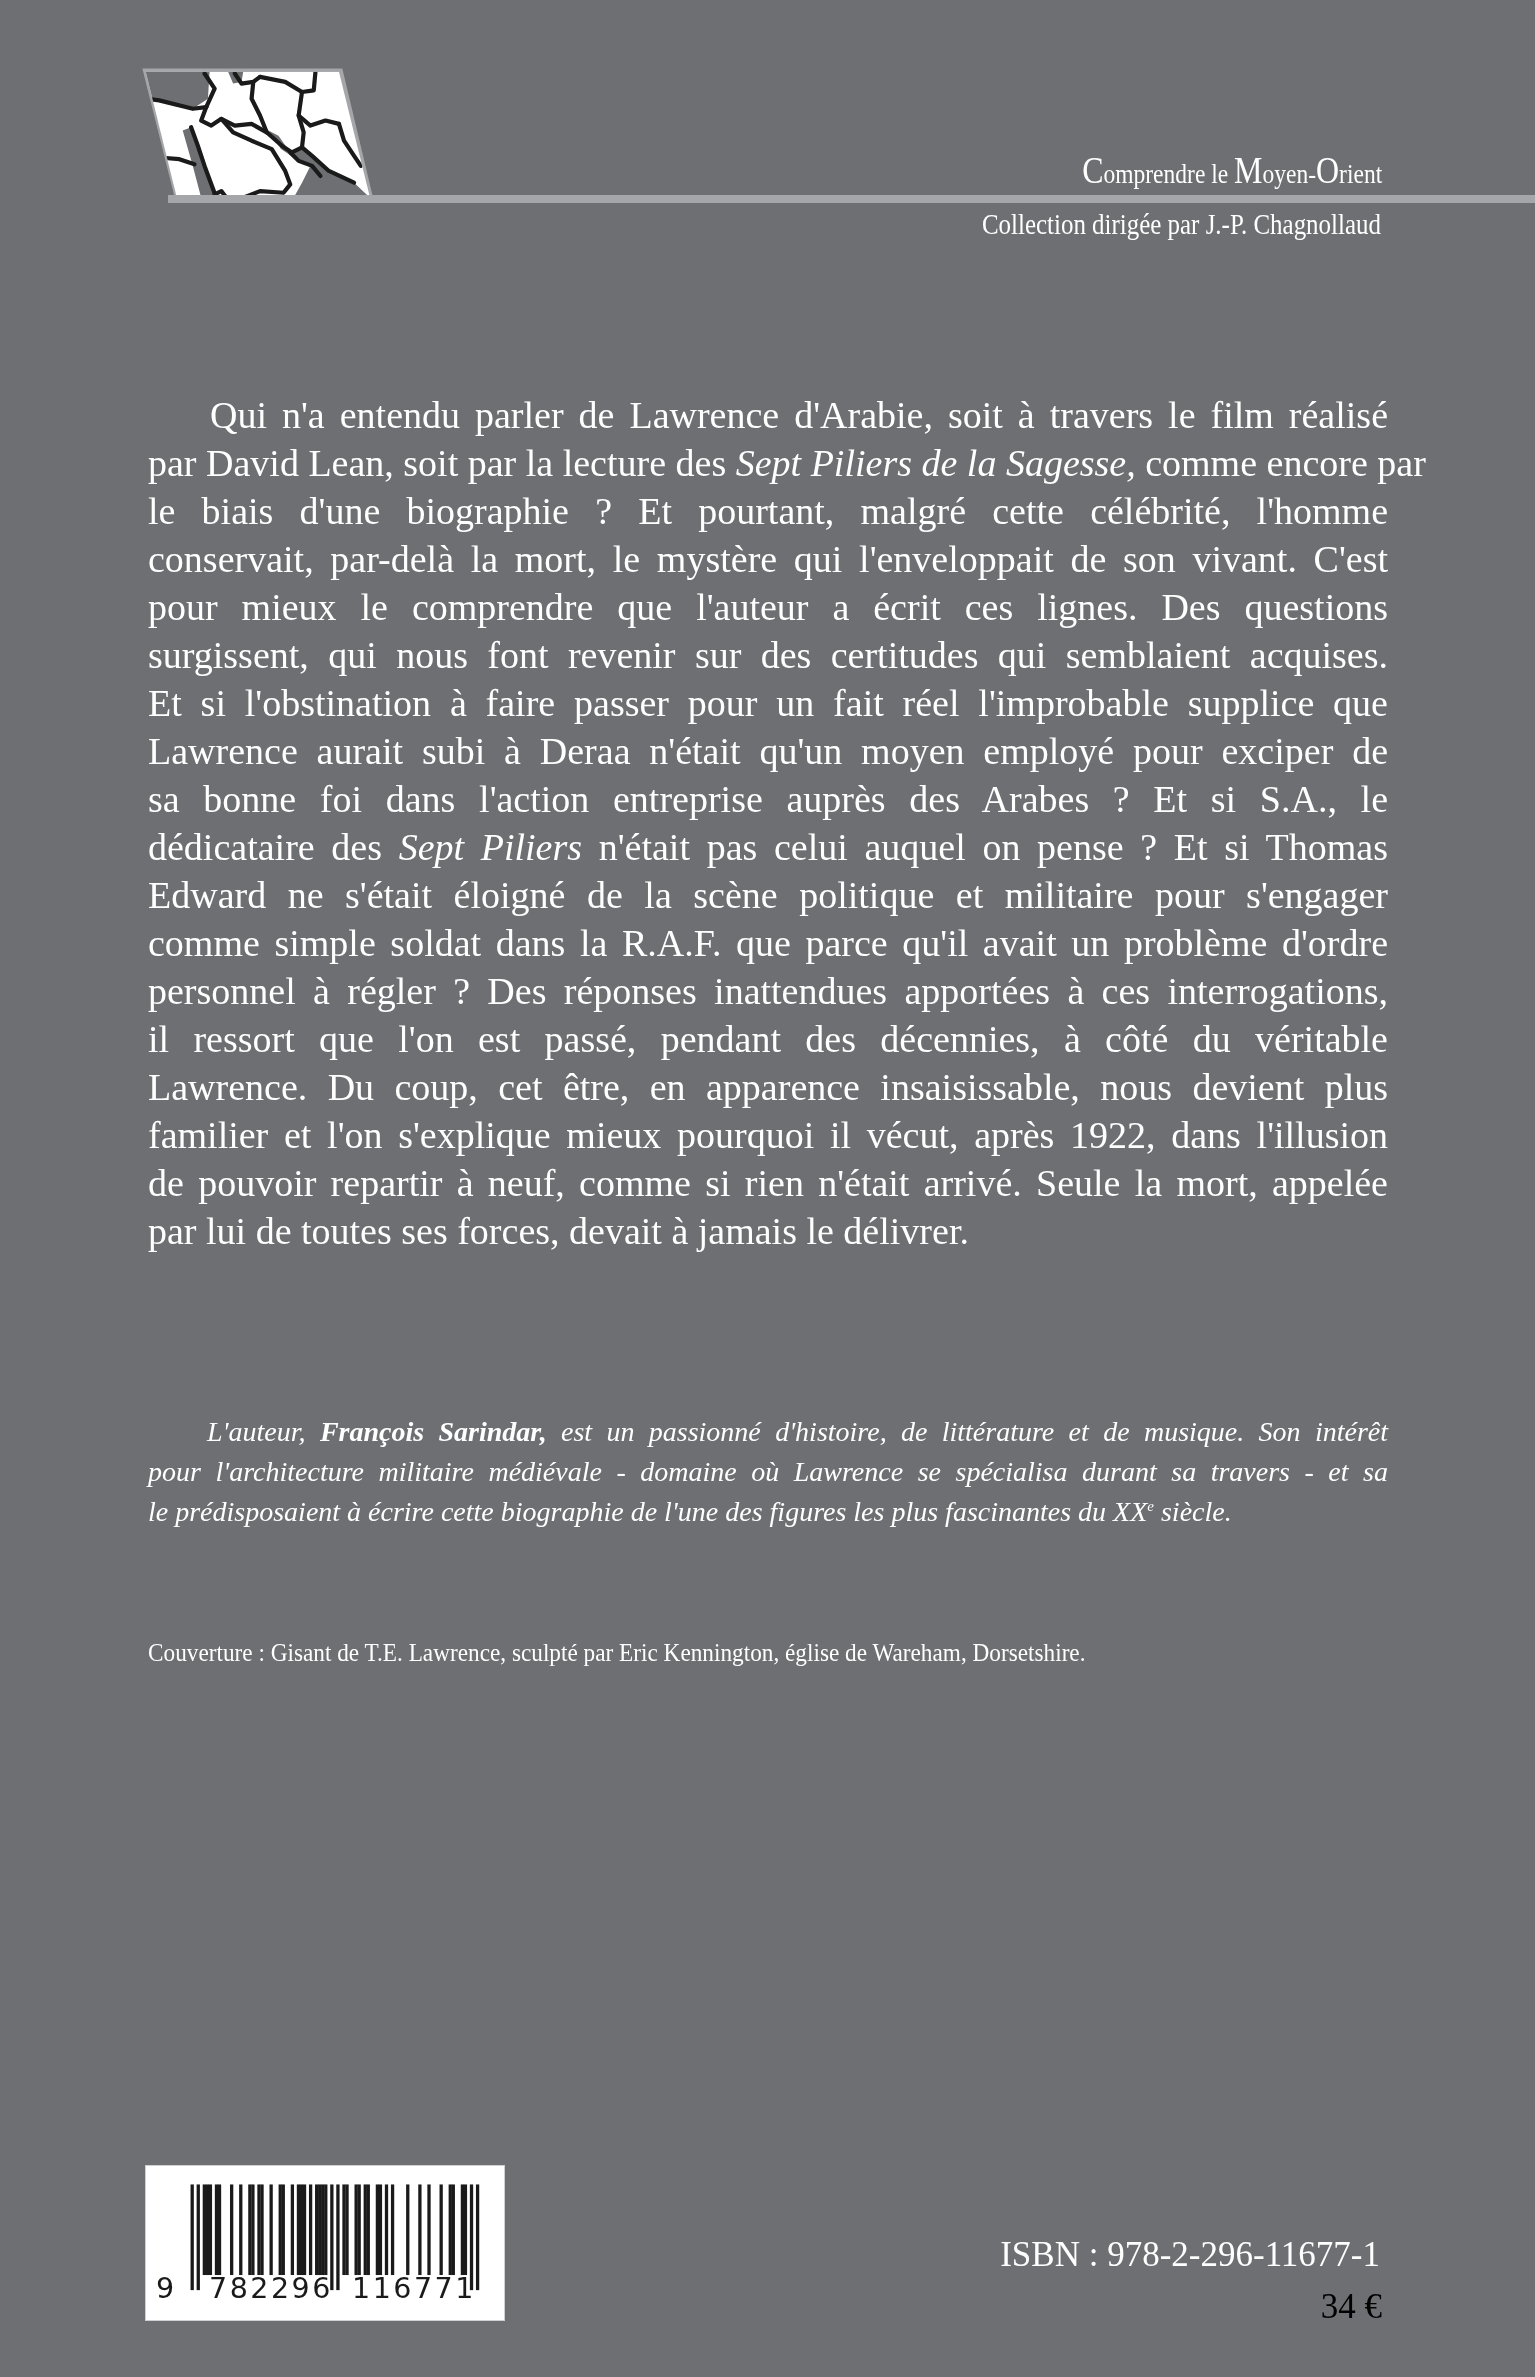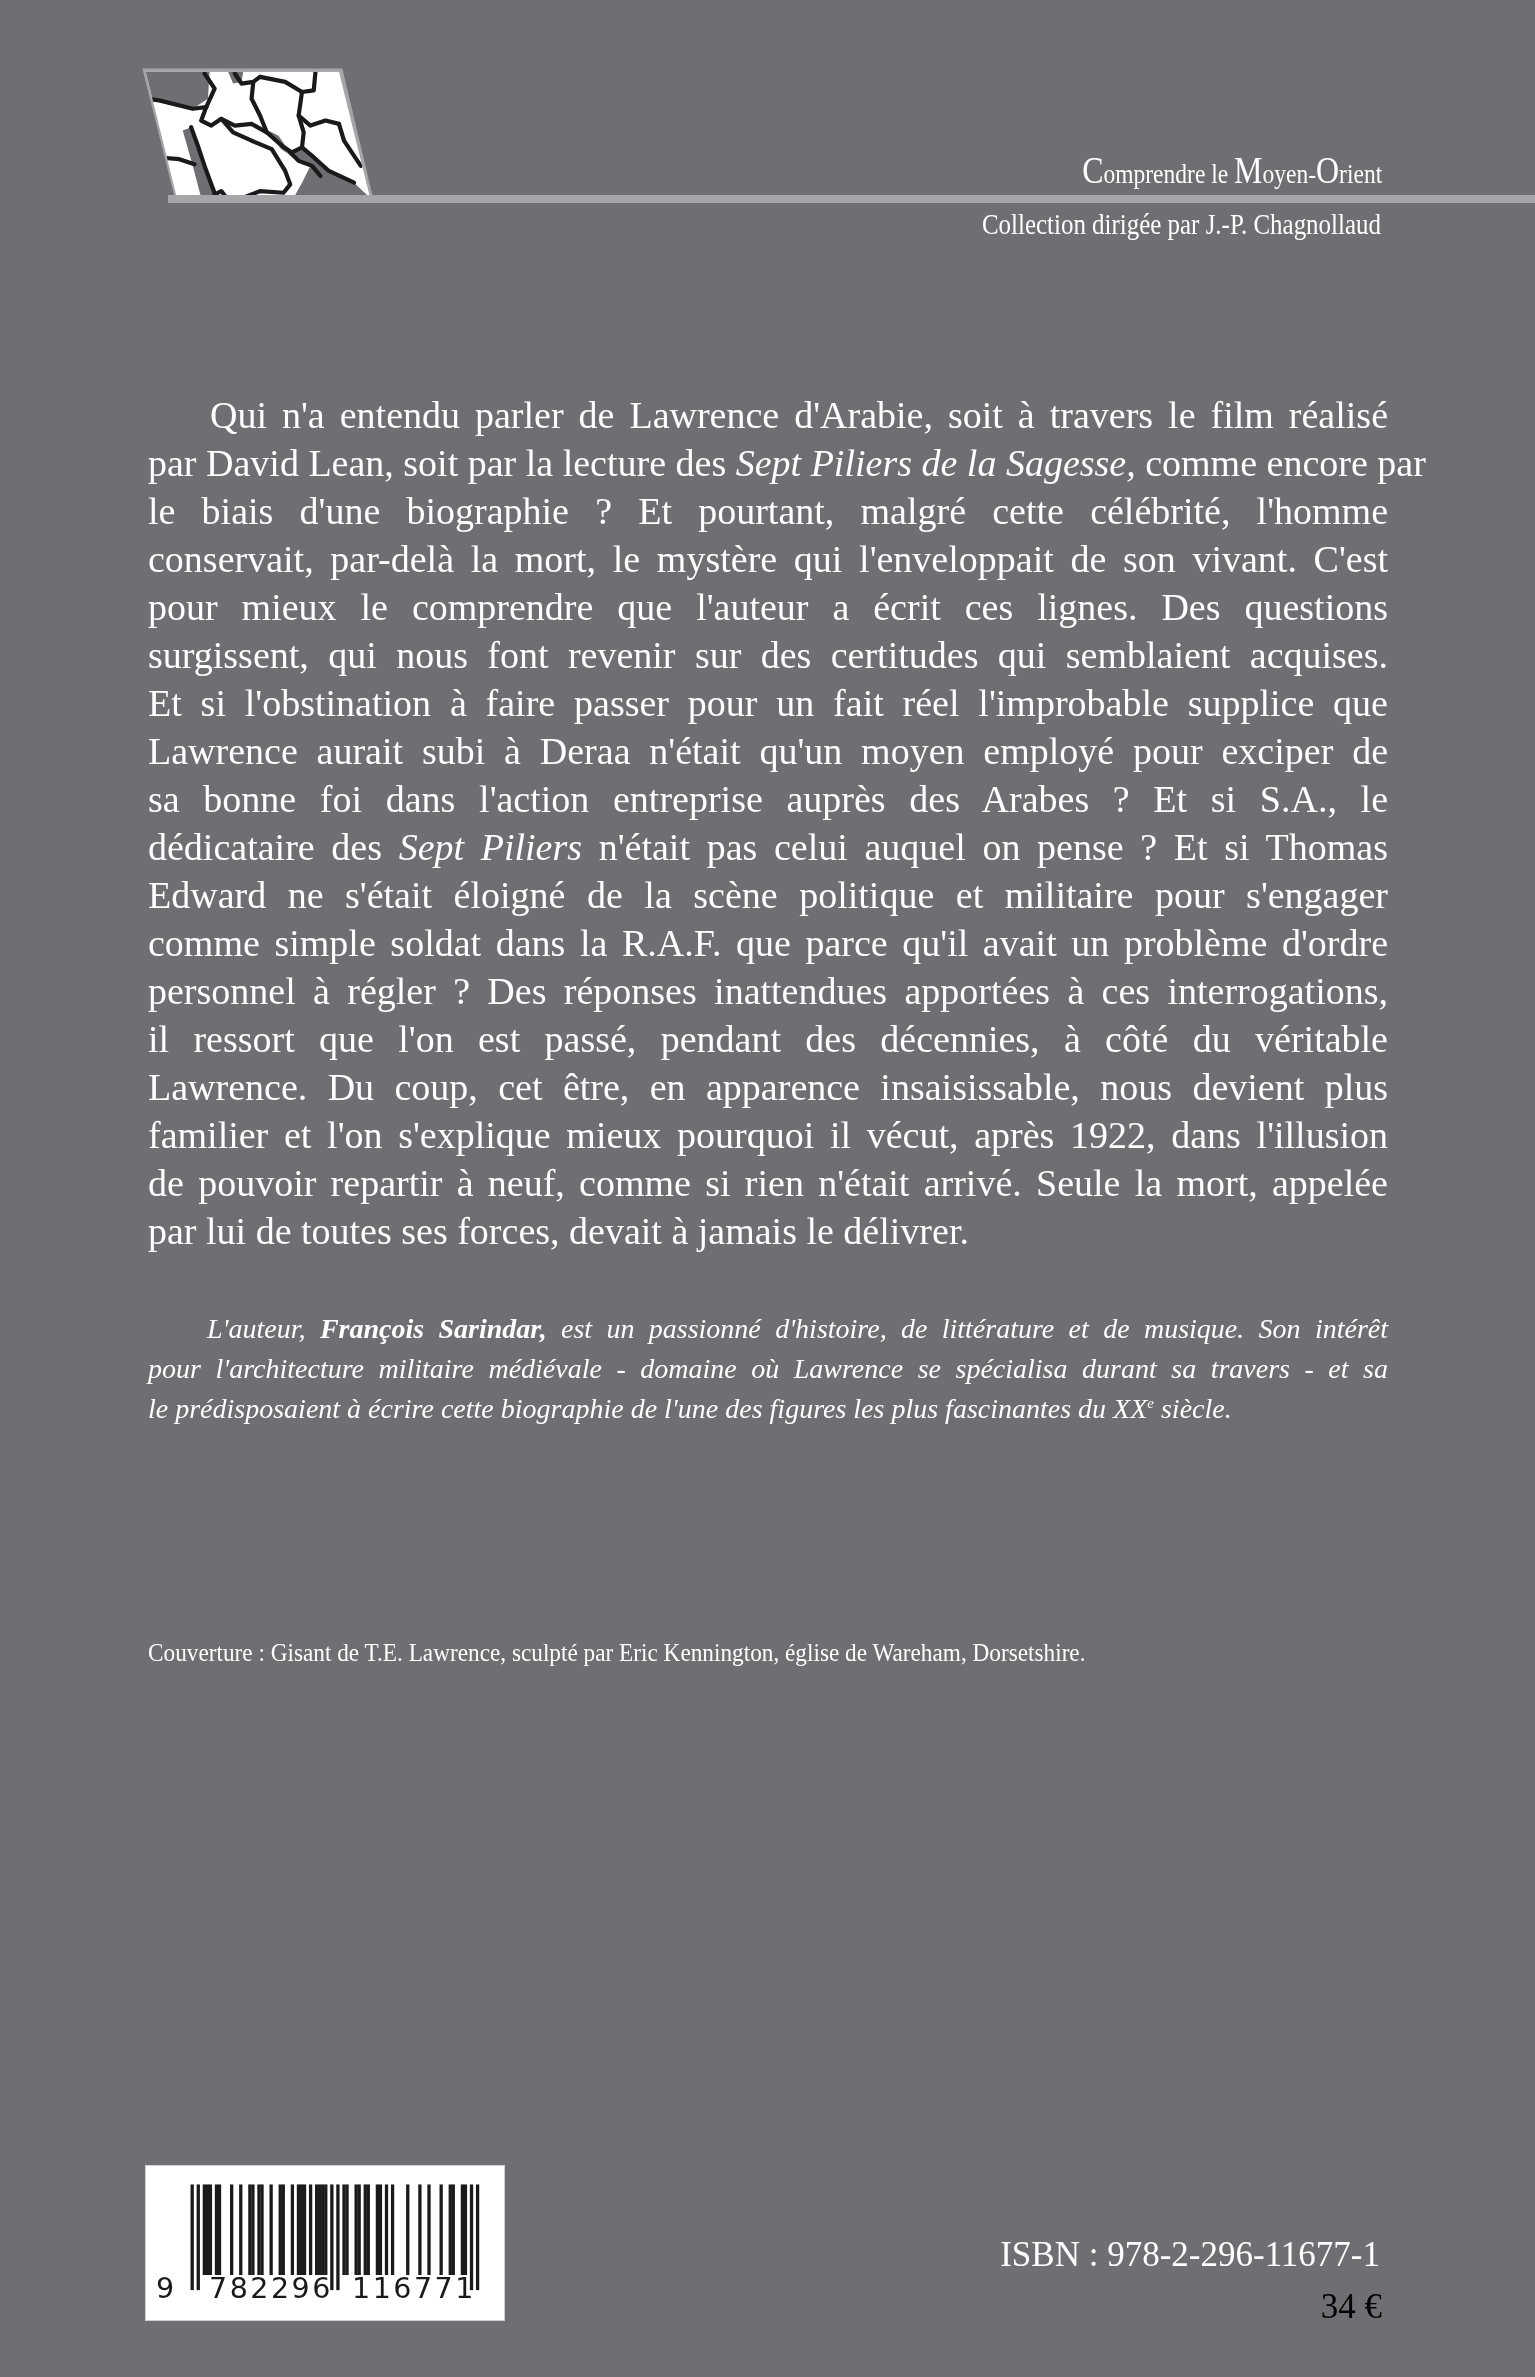--- a/index.html
+++ b/index.html
@@ -33,21 +33,21 @@
     height: 48px; line-height: 48px;
     font-size: 38px; white-space: nowrap;
     text-align: justify; text-align-last: justify;
     font-family: "Liberation Serif", serif;
   }
   .bl.first { text-indent: 62px; }
   .bl.last { text-align-last: left; }
   .bl i { font-style: italic; }
 
   
-  #author { left: 148px; top: 1309px; width: 1240px; }
+  #author { left: 148px; top: 1412px; width: 1240px; }
   .al {
     height: 40px; line-height: 40px;
     font-size: 28px; font-style: italic; white-space: nowrap;
     text-align: justify; text-align-last: justify;
   }
   .al.first { text-indent: 59px; }
   .al.last { text-align-last: left; }
   .al b { font-weight: bold; }
   .al sup { font-size: 15px; line-height: 0; vertical-align: 10px; }
 

